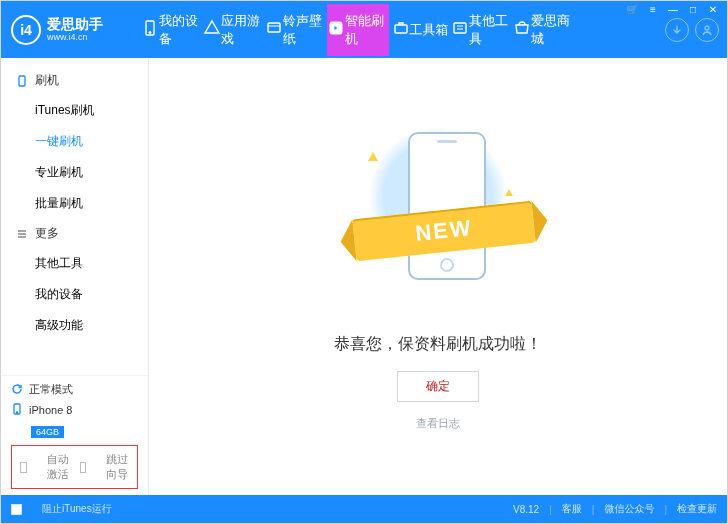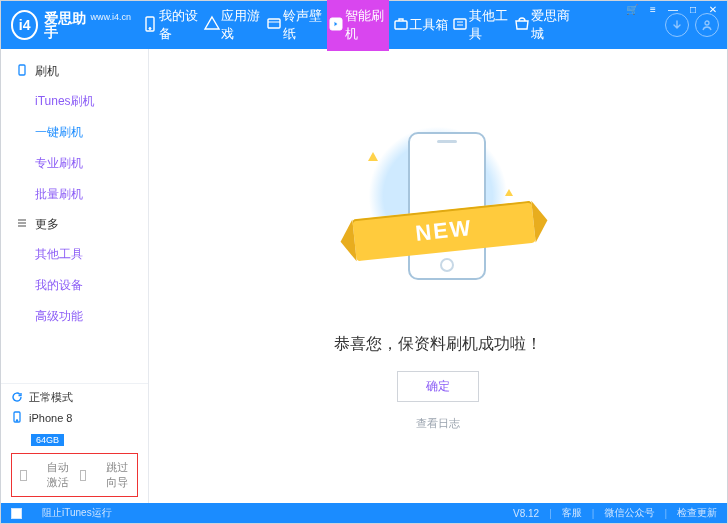--- a/index.html
+++ b/index.html
@@ -1,41 +1,41 @@
 <!DOCTYPE html>
 <html><head>
 <meta charset="utf-8">
 <style>
   *{margin:0;padding:0;box-sizing:border-box;font-family:"Microsoft YaHei","Segoe UI",Arial,sans-serif}
   body{width:728px;height:524px;background:#eef1f6;overflow:hidden}
   .app{width:728px;height:524px;display:flex;flex-direction:column;border:1px solid #d0d4da;background:#fff}
   
-  .header{height:48px;background:#1b8cff;display:flex;align-items:center;color:#fff;}
+  .header{height:57px;background:#1b8cff;display:flex;align-items:center;color:#fff;}
   .logo{display:flex;align-items:center;padding:0 10px;width:140px}
   .logo-badge{width:30px;height:30px;border:2px solid #fff;border-radius:50%;display:flex;align-items:center;justify-content:center;font-weight:bold;font-size:14px;color:#fff;margin-right:6px}
-  .logo-text{display:flex;line-height:1}
+  .logo-text{display:flex;flex-direction:column;line-height:1}
   .logo-text .t1{font-size:14px;font-weight:bold}
   .logo-text .t2{font-size:9px;opacity:.9;margin-top:2px}
   .nav{display:flex;flex:1}
   .nav-item{width:62px;height:52px;display:flex;flex-direction:row;align-items:center;justify-content:center;font-size:13px;color:#fff;cursor:pointer}
   .nav-item.active{background:#d946ef}
   .nav-item .ico{width:18px;height:18px;margin-bottom:3px;display:flex;align-items:center;justify-content:center}
   .nav-item svg{fill:#fff;stroke:#fff}
   .header-right{display:flex;align-items:center;padding-right:8px;gap:6px}
   .win-controls{position:absolute;top:4px;right:8px;display:flex;gap:6px;color:#fff;font-size:10px}
   .win-controls span{cursor:pointer;width:14px;text-align:center}
   .circ-btn{width:24px;height:24px;border:1.5px solid #8fc6ff;border-radius:50%;display:flex;align-items:center;justify-content:center;cursor:pointer}
   .circ-btn svg{stroke:#8fc6ff;fill:none}
   
   .body{flex:1;display:flex;min-height:0}
   .sidebar{width:148px;border-right:1px solid #e6e9ee;display:flex;flex-direction:column;background:#fff}
   .side-scroll{flex:1;overflow:auto;padding-top:8px}
-  .cat{padding:6px 14px;font-size:12px;color:#333;display:flex;gap:6px}
+  .cat{padding:6px 14px;font-size:12px;color:#333;display:flex;align-items:center;gap:6px}
   .cat .gico{width:14px;height:14px;display:flex;align-items:center;justify-content:center;color:#1b8cff}
-  .subitem{padding:7px 0 7px 34px;font-size:12px;color:#8b5cf6;cursor:pointer}
+  .subitem{padding:7px 0 7px 34px;font-size:12px;color:#000000;cursor:pointer}
   .subitem.active{color:#1b8cff}
   .side-bottom{border-top:1px solid #eef1f5;padding:6px 10px;display:flex;flex-direction:column;gap:6px}
   .mode{display:flex;align-items:center;gap:6px;font-size:11px;color:#333}
   .mode .mico{color:#1b8cff}
   .device{display:flex;align-items:center;gap:6px;font-size:11px;color:#333}
   .cap-badge{background:#1b8cff;color:#fff;font-size:9px;border-radius:0;padding:1px 5px;margin-left:20px}
   .checks{border:1px solid #e33;padding:6px 8px;display:flex;gap:10px;font-size:11px;color:#888}
   .chk{display:flex;align-items:center;gap:20px;cursor:pointer}
   .chk-box{width:11px;height:11px;border:1px solid #bbb;background:#fff}
   .content{flex:1;display:flex;flex-direction:column;align-items:center;justify-content:center;position:relative}
@@ -47,24 +47,24 @@
   .star.s2{left:176px;top:56px;transform:scale(.8)}
   .star.s3{left:40px;top:110px;transform:scale(.7)}
   .phone{position:absolute;left:80px;top:0;width:78px;height:148px;background:#fff;border:2px solid #a6c4dc;border-radius:10px}
   .phone::before{content:"";position:absolute;top:6px;left:50%;transform:translateX(-50%);width:20px;height:3px;background:#c7d8e6;border-radius:2px}
   .phone::after{content:"";position:absolute;bottom:6px;left:50%;transform:translateX(-50%);width:10px;height:10px;border:2px solid #c7d8e6;border-radius:50%}
   .ribbon{position:absolute;left:26px;top:78px;width:180px;height:42px;background:#ffcb3d;transform:rotate(-6deg);border-radius:4px;display:flex;align-items:center;justify-content:center;color:#fff;font-weight:900;font-size:22px;letter-spacing:2px;box-shadow:0 2px 0 #e0a912 inset}
   .ribbon::before,.ribbon::after{content:"";position:absolute;width:0;height:0;border-top:21px solid transparent;border-bottom:21px solid transparent}
   .ribbon::before{left:-14px;border-right:14px solid #e8ad1e}
   .ribbon::after{right:-14px;border-left:14px solid #e8ad1e}
   .success-text{margin-top:22px;font-size:16px;color:#333}
-  .ok-btn{margin-top:16px;padding:6px 28px;border:1px solid #d0d4da;background:#fff;font-size:12px;color:#8b5cf6;cursor:pointer}
+  .ok-btn{margin-top:16px;padding:6px 28px;border:1px solid #d0d4da;background:#fff;font-size:12px;color:#b91c1c;cursor:pointer}
   .log-link{margin-top:14px;font-size:11px;color:#9aa3ae;cursor:pointer}
   
-  .footer{height:20px;background:#1b8cff;color:#cfe5ff;display:flex;align-items:center;font-size:10px;padding:0 10px;justify-content:space-between}
+  .footer{height:28px;background:#1b8cff;color:#cfe5ff;display:flex;align-items:center;font-size:10px;padding:0 10px;justify-content:space-between}
   .footer .fl{display:flex;align-items:center;gap:5px}
   .footer .fr{display:flex;align-items:center;gap:10px}
   .footer .sep{opacity:.5}
 </style>
 </head>
 <body>
 
 <div class="app">
   <div class="win-controls">
     <span>🛒</span>

